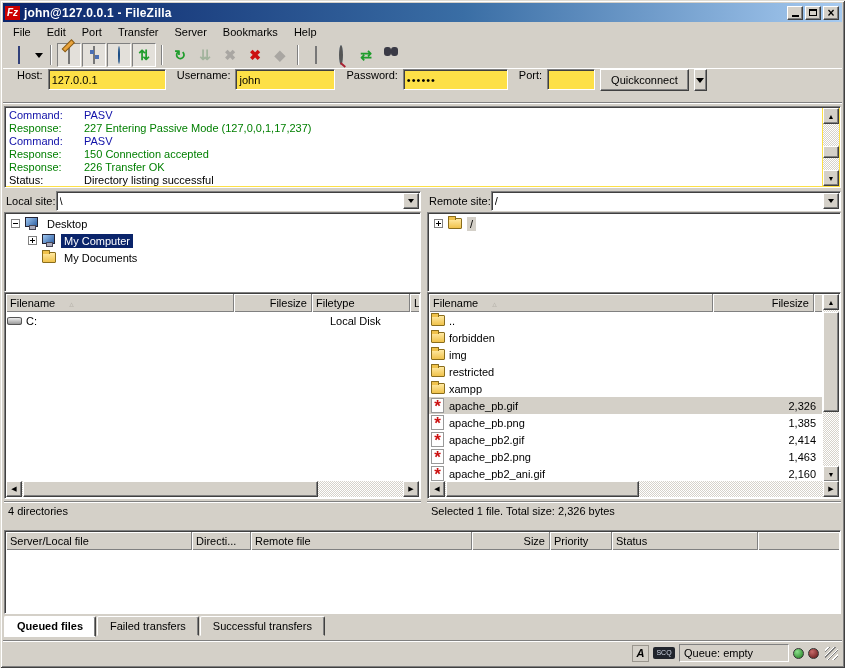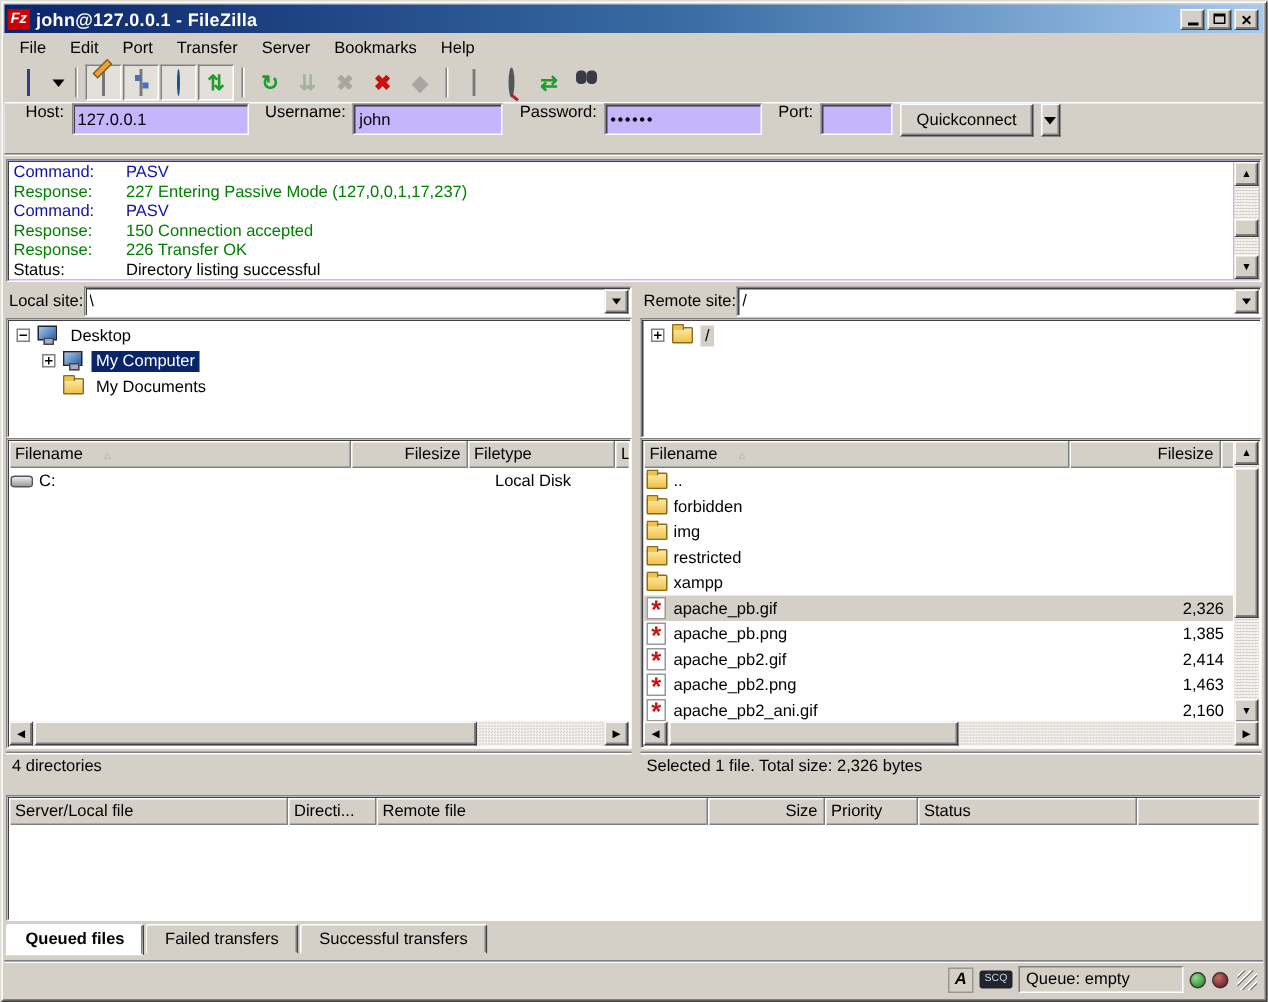--- a/index.html
+++ b/index.html
@@ -6,21 +6,21 @@
   html,body { background:#808080; }
   body { font-family:"Liberation Sans", sans-serif; font-size:11px; color:#000; }
   #win {
     position:relative; width:845px; height:668px; background:#D4D0C8;
     box-shadow: inset 1px 1px 0 #DFDCD4, inset -1px -1px 0 #404040,
                 inset 2px 2px 0 #FFFFFF, inset -2px -2px 0 #808080;
     overflow:hidden;
   }
   .abs { position:absolute; }
   
-  .sunk { border:1px solid; border-color:#808080 #FFF #FFF #808080; box-shadow:inset 1px 1px 0 #404040; background:#c4b5fd; }
+  .sunk { border:1px solid; border-color:#808080 #FFF #FFF #808080; box-shadow:inset 1px 1px 0 #404040; background:#fde047; }
   .raise { border:1px solid; border-color:#FFF #404040 #404040 #FFF; box-shadow:inset -1px -1px 0 #808080; background:#D4D0C8; }
   
   #titlebar { left:3px; top:3px; width:839px; height:19px;
     background:linear-gradient(90deg,#0A246A 0%,#3A6EA5 55%,#A6CAF0 100%);
     display:flex; align-items:center; color:#FFF; }
   #app-icon { width:15px; height:14px; margin:0 4px 0 2px; background:#CC0000; color:#FFF;
     font-weight:bold; font-size:10px; text-align:center; line-height:14px; font-style:italic; }
   #title-text { font-weight:bold; font-size:12px; letter-spacing:.2px; }
   .winbtns { margin-left:auto; display:flex; gap:2px; padding-right:3px; }
   .wbtn { width:16px; height:14px; display:flex; align-items:center; justify-content:center; font-size:10px; color:#000; }

